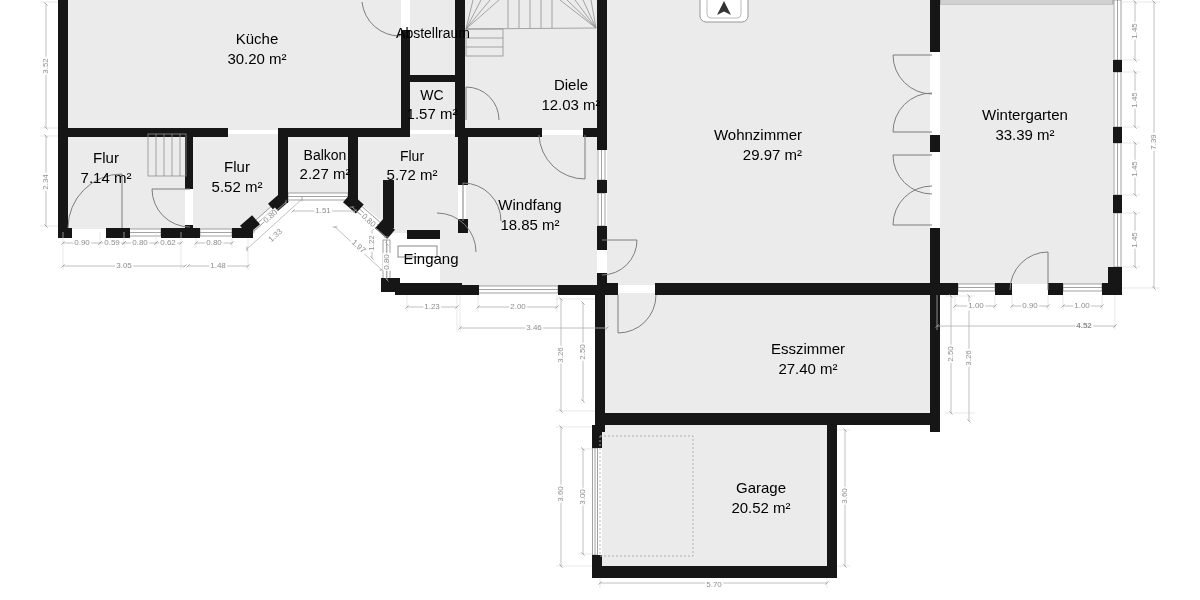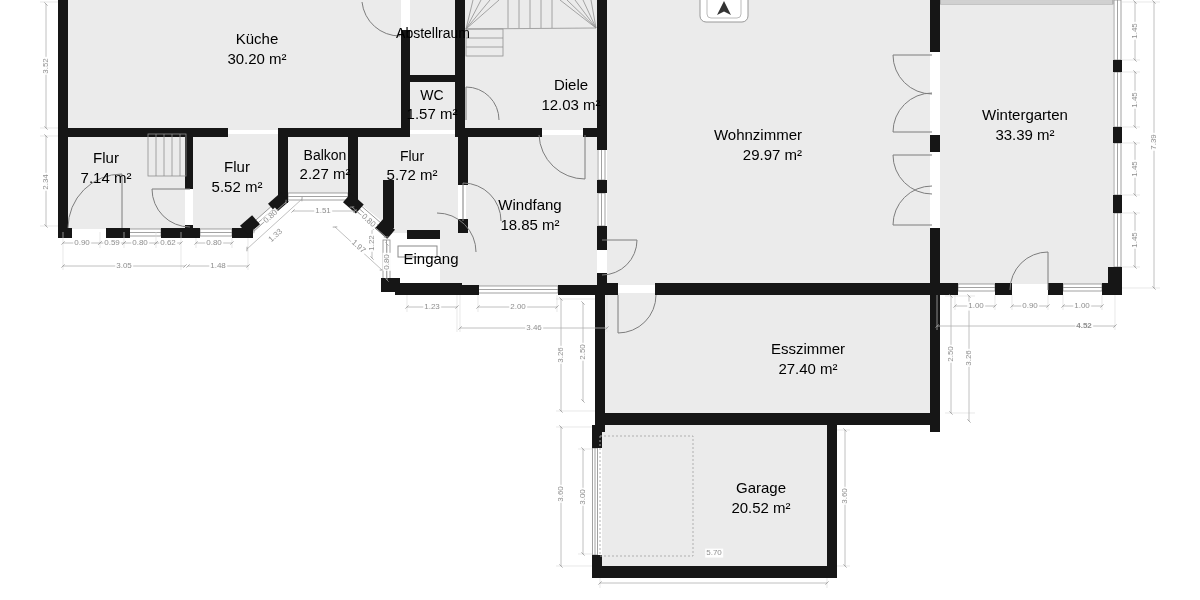--- a/index.html
+++ b/index.html
@@ -430,15 +430,15 @@
       <div class="dim-label" style="left: 1082px; top: 306px; transform: translate(-50%, -50%) rotate(0deg);">1.00</div>
       <div class="dim-label" style="left: 1084px; top: 326px; transform: translate(-50%, -50%) rotate(0deg); font-weight: bold;">4.52</div>
       <div class="dim-label" style="left: 1135px; top: 31px; transform: translate(-50%, -50%) rotate(-90deg);">1.45</div>
       <div class="dim-label" style="left: 1135px; top: 100px; transform: translate(-50%, -50%) rotate(-90deg);">1.45</div>
       <div class="dim-label" style="left: 1135px; top: 169px; transform: translate(-50%, -50%) rotate(-90deg);">1.45</div>
       <div class="dim-label" style="left: 1135px; top: 240px; transform: translate(-50%, -50%) rotate(-90deg);">1.45</div>
       <div class="dim-label" style="left: 1154px; top: 142px; transform: translate(-50%, -50%) rotate(-90deg);">7.39</div>
       <div class="dim-label" style="left: 561px; top: 494px; transform: translate(-50%, -50%) rotate(-90deg);">3.60</div>
       <div class="dim-label" style="left: 583px; top: 497px; transform: translate(-50%, -50%) rotate(-90deg);">3.00</div>
       <div class="dim-label" style="left: 845px; top: 496px; transform: translate(-50%, -50%) rotate(-90deg);">3.60</div>
-      <div class="dim-label" style="left: 714px; top: 553px; transform: translate(-50%, -50%) rotate(0deg);">5.70</div>
+      <div class="dim-label" style="left: 714px; top: 585px; transform: translate(-50%, -50%) rotate(0deg);">5.70</div>
     </div>
 </div>
 
 </body></html>

